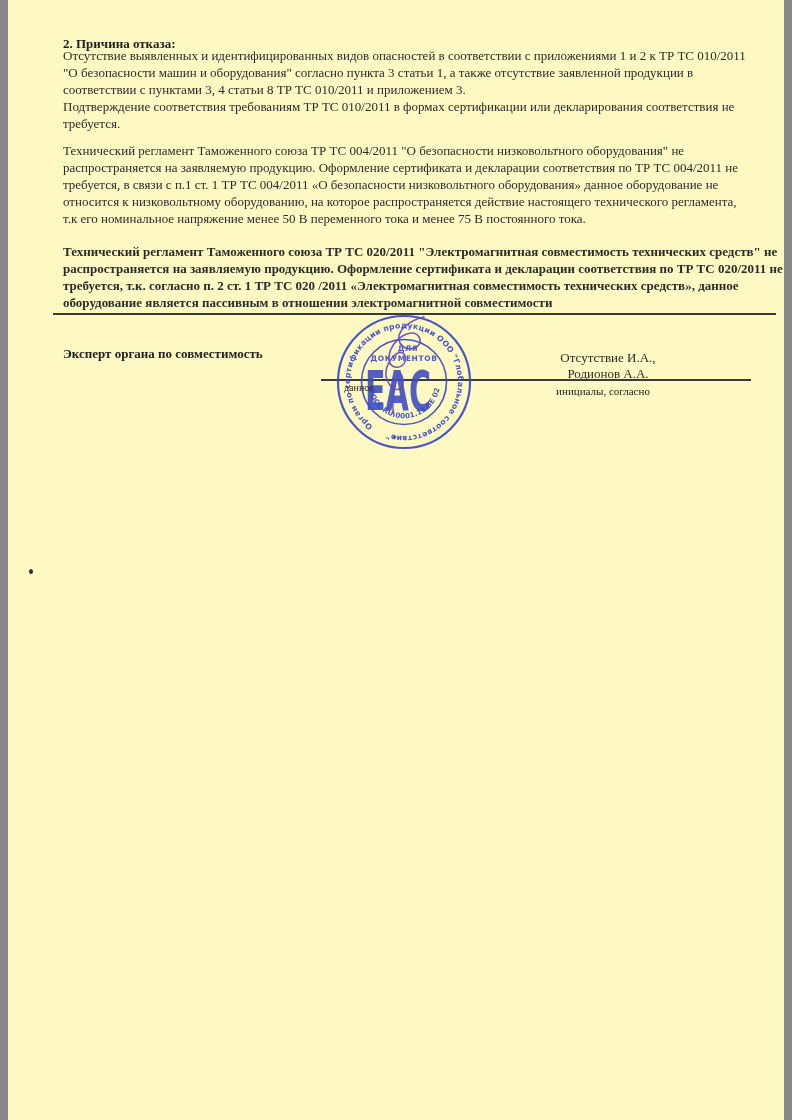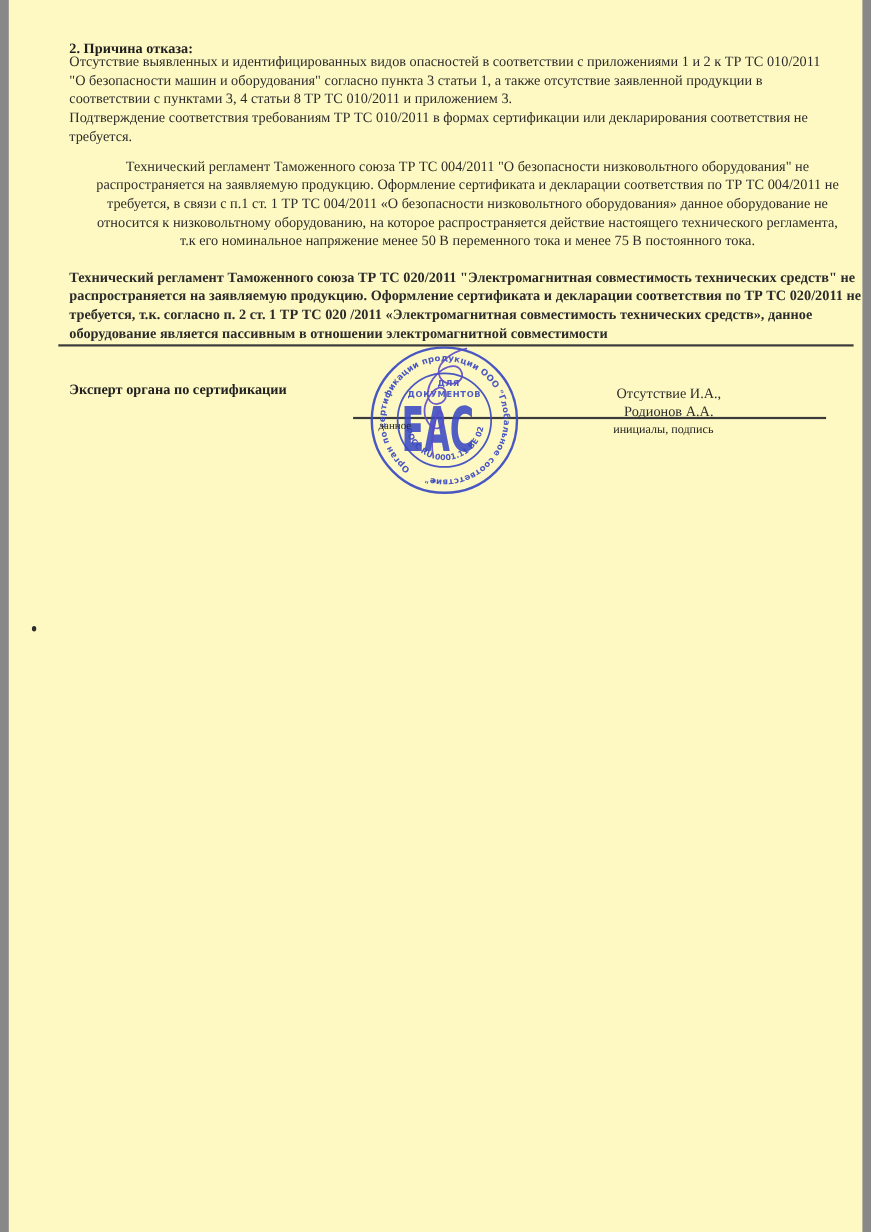--- a/index.html
+++ b/index.html
@@ -10,21 +10,21 @@
   }
   .heading{
     position:absolute;left:55px;top:35px;
     font-size:13px;font-weight:bold;color:#1f1f1f;line-height:17px;
   }
   .para{
     position:absolute;left:55px;width:724px;
     font-size:13px;line-height:17px;white-space:pre-line;
   }
   .p1{top:47px;}
-  .p2{top:142px;text-align:center;}
+  .p2{top:142px;}
   .p3{top:243px;font-weight:bold;}
   .rule-full{
     position:absolute;left:45px;top:313px;width:723px;height:2px;
     background:#3b3b3b;
   }
   .expert-label{
     position:absolute;left:55px;top:346px;
     font-size:13px;font-weight:bold;color:#222;
   }
   .sig-line{
@@ -93,30 +93,30 @@
 относится к низковольтному оборудованию, на которое распространяется действие настоящего технического регламента,
 т.к его номинальное напряжение менее 50 В переменного тока и менее 75 В постоянного тока.</div>
 
   <div class="para p3">Технический регламент Таможенного союза ТР ТС 020/2011 "Электромагнитная совместимость технических средств" не
 распространяется на заявляемую продукцию. Оформление сертификата и декларации соответствия по ТР ТС 020/2011 не
 требуется, т.к. согласно п. 2 ст. 1 ТР ТС 020 /2011 «Электромагнитная совместимость технических средств», данное
 оборудование является пассивным в отношении электромагнитной совместимости</div>
 
   <div class="rule-full"></div>
 
-  <div class="expert-label">Эксперт органа по сертификации</div>
+  <div class="expert-label">Эксперт органа по совместимость</div>
 
   <div class="sig-line"></div>
 
   <div class="names">Отсутствие И.А.,
 Родионов А.А.</div>
 
   <div class="sig-caption">данное</div>
 
-  <div class="names-caption">инициалы, подпись</div>
+  <div class="names-caption">инициалы, согласно</div>
 
   <svg class="stamp" width="148" height="150" viewBox="0 0 148 150">
     <defs>
       <path id="ringPath" d="M 20,75 a 54,54 0 1,1 108,0 a 54,54 0 1,1 -108,0"></path>
       <path id="numPath" d="M 38.5,81.3 A 36,36 0 0,0 109.5,81.3"></path>
     </defs>
 
     <circle cx="74" cy="75" r="66" stroke-width="2.2"></circle>
     <circle cx="74" cy="75" r="42.5" stroke-width="1.6"></circle>
 

